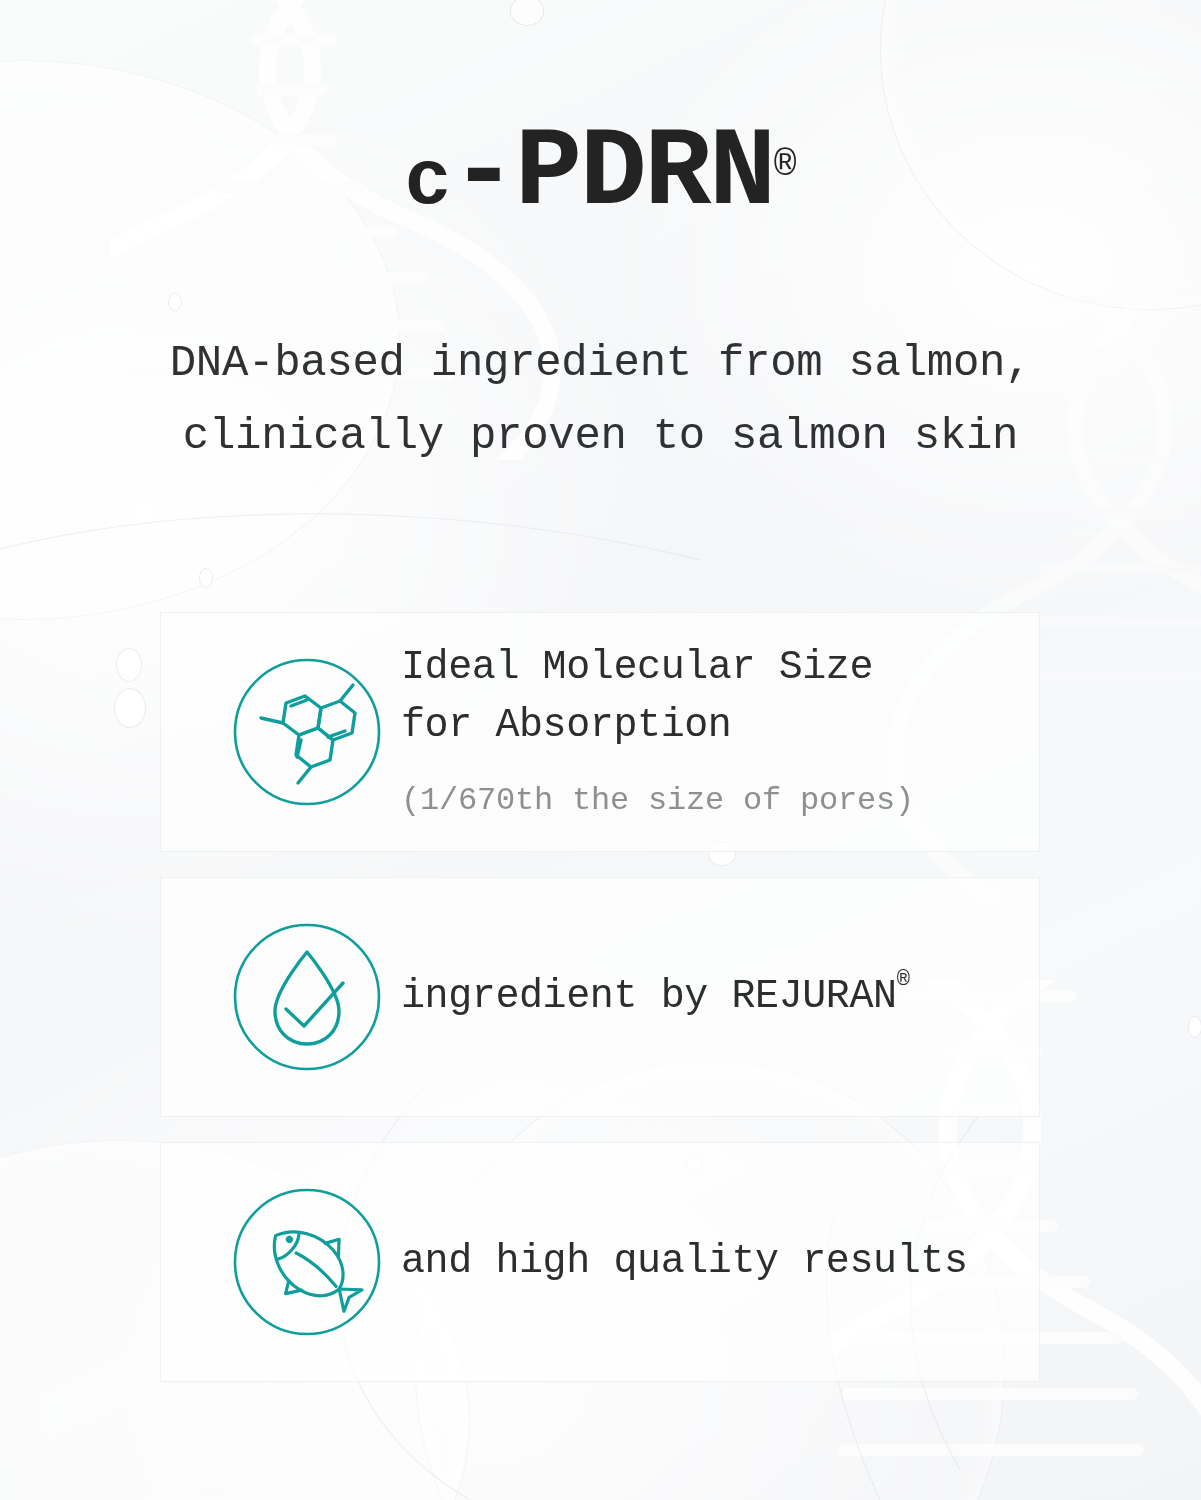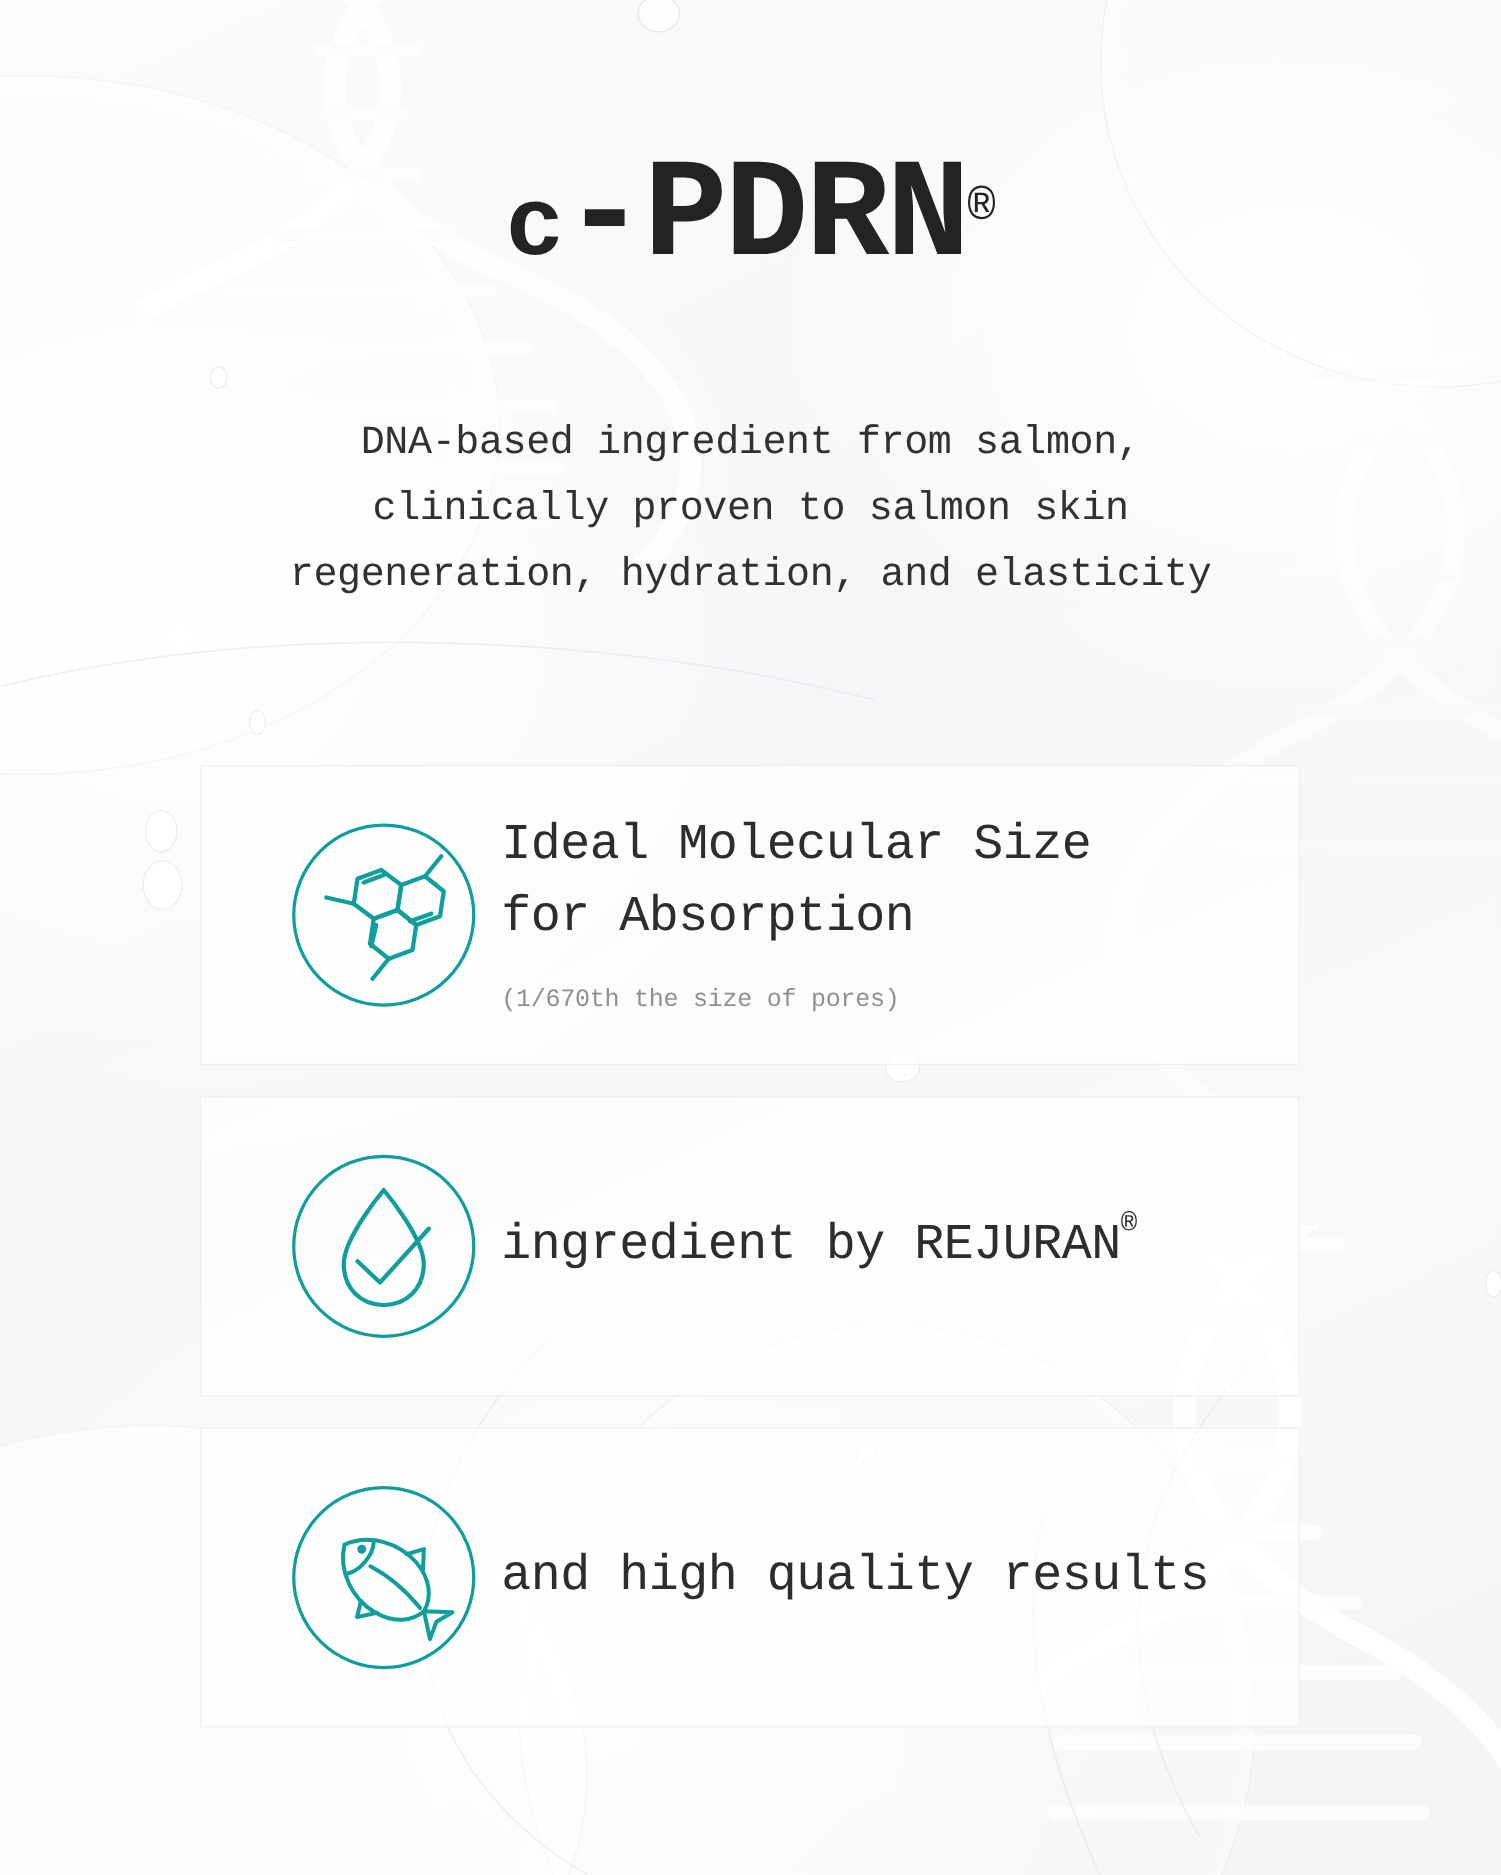--- a/index.html
+++ b/index.html
@@ -104,21 +104,21 @@
   }
 
   .subtitle {
     position:absolute;
     left:50%;
     transform:translateX(-50%);
     top:327px;
     width:900px;
     text-align:center;
     color:#2f3133;
-    font-size:32px;
+    font-size:44px;
     font-weight:400;
     line-height:1.66;
     letter-spacing:-0.3px;
   }
   .subtitle .sline { display:block; }
 
   
   .cards {
     position:absolute;
     left:160px;
@@ -162,21 +162,21 @@
   }
   .card-line .reg-sup {
     font-size:22px;
     vertical-align:super;
     position:relative;
     top:-7px;
   }
   .card-sub {
     display:block;
     color:#8d8f91;
-    font-size:20px;
+    font-size:32px;
     font-weight:400;
     line-height:1.5;
     letter-spacing:-0.2px;
     margin-top:22px;
     white-space:nowrap;
   }
 </style>
 </head>
 <body>
 
@@ -264,21 +264,20 @@
 
 <div id="content">
 
   <div class="title">
     <span class="t-c">c</span><span class="t-main">-PDRN</span><span class="t-reg">®</span>
   </div>
 
   <div class="subtitle">
     <span class="sline">DNA-based ingredient from salmon,</span>
     <span class="sline">clinically proven to salmon skin</span>
-    <span class="sline">regeneration, hydration, and elasticity</span>
   </div>
 
   <div class="cards">
 
     <div class="card">
       <svg class="card-icon" viewBox="0 0 152 152">
         <circle cx="76" cy="76" r="72" fill="none" stroke="#0f9e9b" stroke-width="2.6"></circle>
         <g fill="none" stroke="#0f9e9b" stroke-width="3.4" stroke-linecap="round" stroke-linejoin="round">
 
           <path d="M 55 47 L 74 40 L 90 52 L 87 72 L 68 79 L 52 67 Z"></path>

